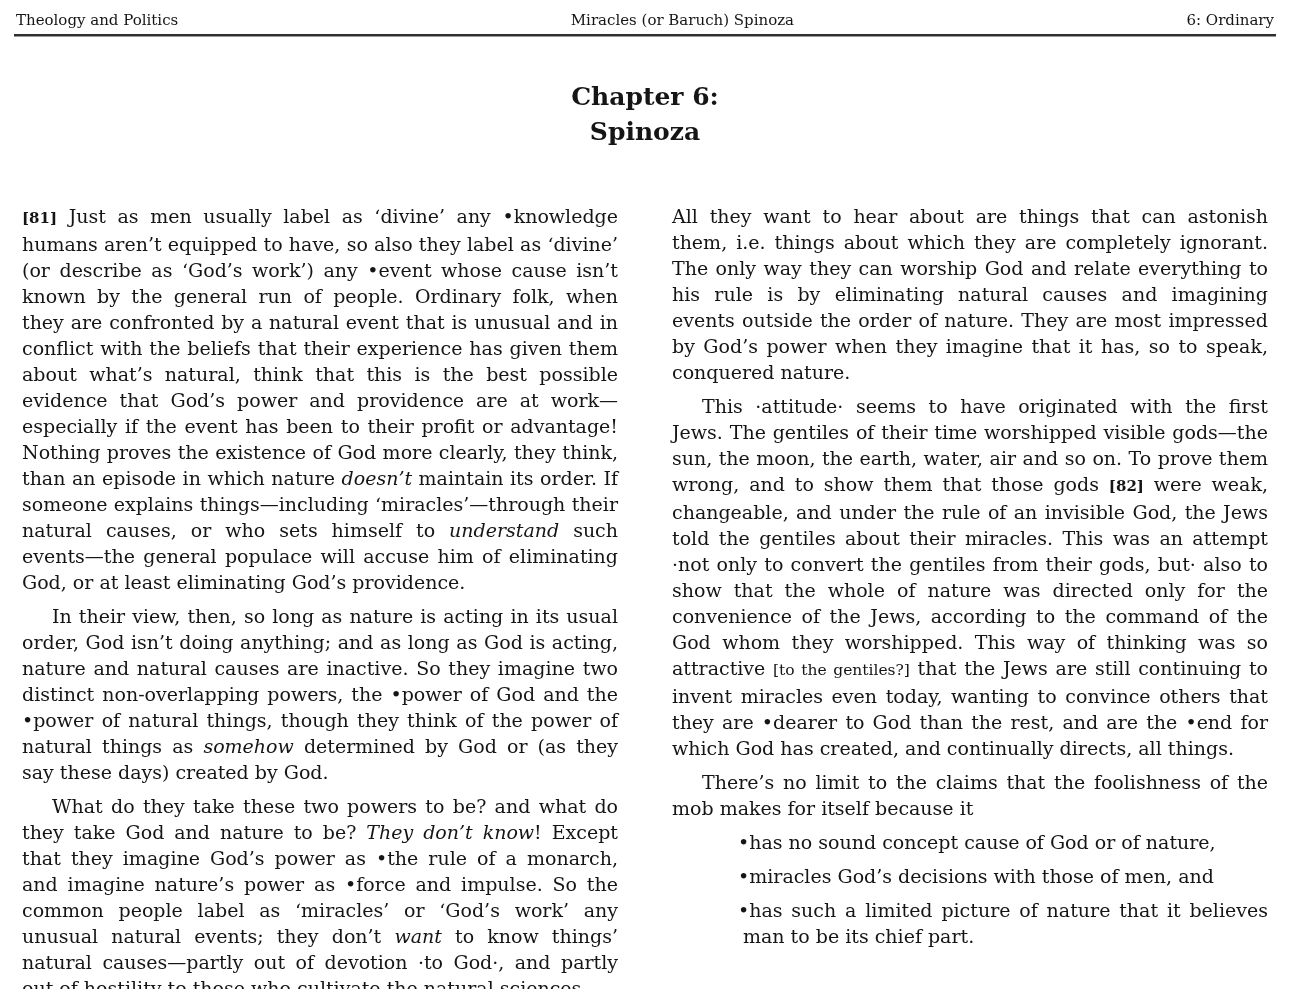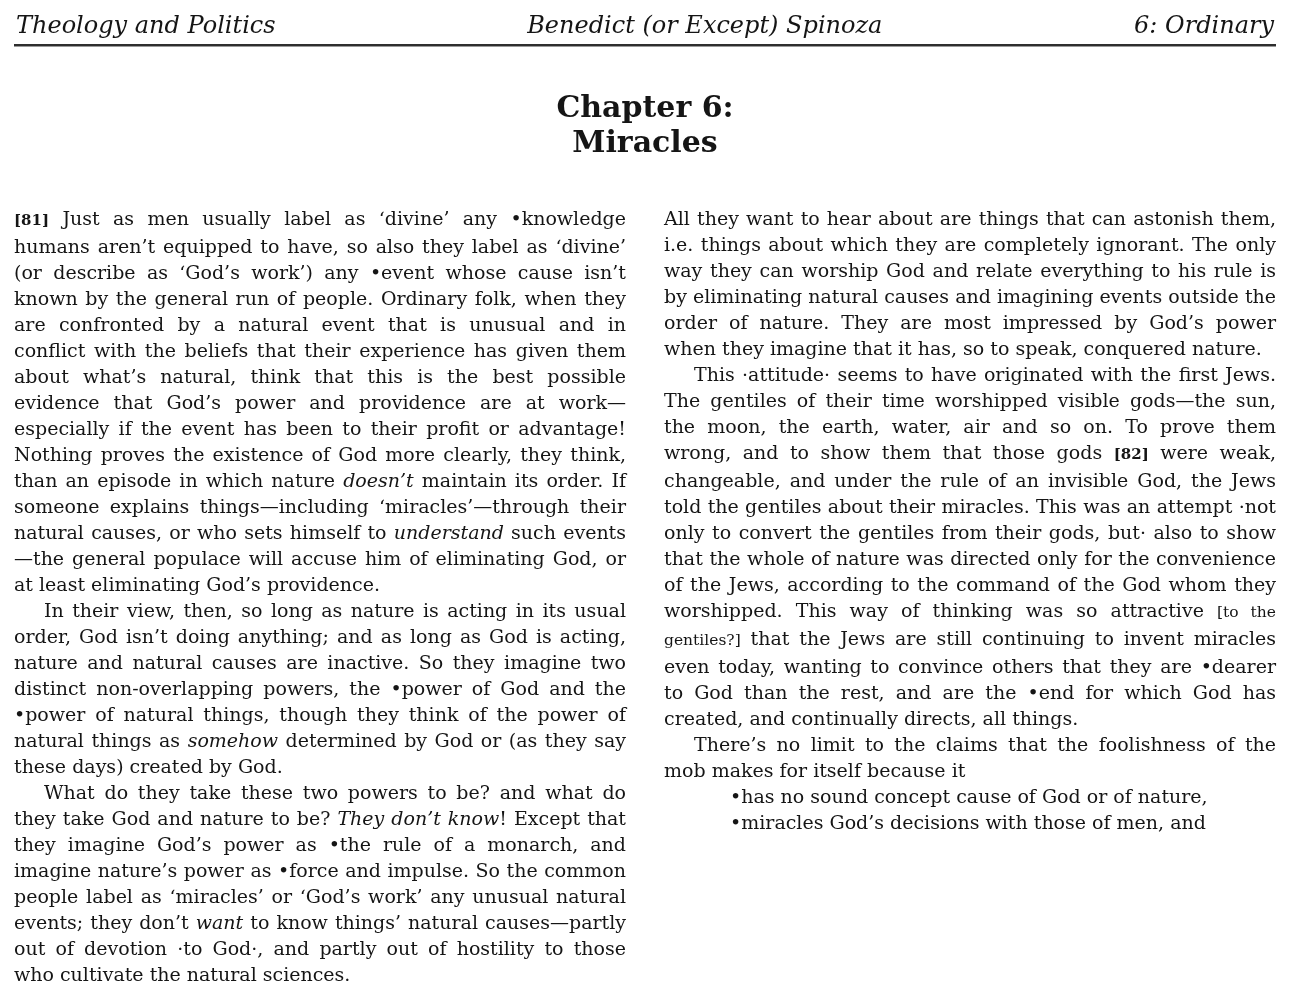--- a/index.html
+++ b/index.html
@@ -10,88 +10,88 @@
     background: #ffffff;
     color: #151515;
     font-family: "DejaVu Serif", "Liberation Serif", serif;
   }
   .page { padding: 0 14px; }
 
   .running-header {
     display: flex;
     justify-content: space-between;
     align-items: baseline;
-    font-size: 24px;
+    font-size: 15px;
     padding: 11px 2px 5px 2px;
-    font-style: italic;
   }
   .header-rule {
     height: 3px;
     background: linear-gradient(to bottom, #2e2e2e 0 65%, #9a9a9a 65% 100%);
   }
 
   .chapter-title {
     margin: 42px 0 0 0;
     text-align: center;
-    font-size: 30px;
+    font-size: 25px;
     line-height: 35px;
     font-weight: 700;
   }
   .title-line { display: block; }
 
   .columns {
     display: flex;
     gap: 38px;
     margin-top: 46px;
     padding-bottom: 14px;
   }
   .col { width: 612px; }
 
   .para {
-    margin: 0;
+    margin: 8px;
     font-size: 19px;
     line-height: 26px;
     text-align: justify;
     text-justify: inter-word;
   }
   .indent { text-indent: 30px; }
   .bullet { padding-left: 71px; text-indent: -5px; }
 
   .marker { font-weight: 700; font-size: 15px; }
   .it { font-style: italic; }
   .ed { font-size: 15.5px; }
 </style>
 </head>
 <body>
 
 <div class="page">
 
   <header class="running-header">
     <span>Theology and Politics</span>
-    <span>Benedict (or Except) Spinoza</span>
+    <span>Miracles (or Baruch) Spinoza</span>
     <span>6: Ordinary</span>
   </header>
 
   <div class="header-rule"></div>
 
   <h1 class="chapter-title">
     <span class="title-line">Chapter 6:</span>
-    <span class="title-line">Miracles</span>
+    <span class="title-line">Spinoza</span>
   </h1>
 
   <main class="columns">
 
     <section class="col">
       <p class="para"><span class="marker">[81]</span><span> Just as men usually label as ‘divine’ any •knowledge humans aren’t equipped to have, so also they label as ‘divine’ (or describe as ‘God’s work’) any •event whose cause isn’t known by the general run of people. Ordinary folk, when they are confronted by a natural event that is unusual and in conflict with the beliefs that their experience has given them about what’s natural, think that this is the best possible evidence that God’s power and providence are at work—especially if the event has been to their profit or advantage! Nothing proves the existence of God more clearly, they think, than an episode in which nature </span><span class="it">doesn’t</span><span> maintain its order. If someone explains things—including ‘miracles’—through their natural causes, or who sets himself to </span><span class="it">understand</span><span> such events—the general populace will accuse him of eliminating God, or at least eliminating God’s providence.</span></p>
       <p class="para indent"><span>In their view, then, so long as nature is acting in its usual order, God isn’t doing anything; and as long as God is acting, nature and natural causes are inactive. So they imagine two distinct non-overlapping powers, the •power of God and the •power of natural things, though they think of the power of natural things as </span><span class="it">somehow</span><span> determined by God or (as they say these days) created by God.</span></p>
       <p class="para indent"><span>What do they take these two powers to be? and what do they take God and nature to be? </span><span class="it">They don’t know</span><span>! Except that they imagine God’s power as •the rule of a monarch, and imagine nature’s power as •force and impulse. So the common people label as ‘miracles’ or ‘God’s work’ any unusual natural events; they don’t </span><span class="it">want</span><span> to know things’ natural causes—partly out of devotion ·to God·, and partly out of hostility to those who cultivate the natural sciences.</span></p>
     </section>
 
     <section class="col">
       <p class="para"><span>All they want to hear about are things that can astonish them, i.e. things about which they are completely ignorant. The only way they can worship God and relate everything to his rule is by eliminating natural causes and imagining events outside the order of nature. They are most impressed by God’s power when they imagine that it has, so to speak, conquered nature.</span></p>
       <p class="para indent"><span>This ·attitude· seems to have originated with the first Jews. The gentiles of their time worshipped visible gods—the sun, the moon, the earth, water, air and so on. To prove them wrong, and to show them that those gods </span><span class="marker">[82]</span><span> were weak, changeable, and under the rule of an invisible God, the Jews told the gentiles about their miracles. This was an attempt ·not only to convert the gentiles from their gods, but· also to show that the whole of nature was directed only for the convenience of the Jews, according to the command of the God whom they worshipped. This way of thinking was so attractive </span><span class="ed">[to the gentiles?]</span><span> that the Jews are still continuing to invent miracles even today, wanting to convince others that they are •dearer to God than the rest, and are the •end for which God has created, and continually directs, all things.</span></p>
       <p class="para indent"><span>There’s no limit to the claims that the foolishness of the mob makes for itself because it</span></p>
       <p class="para bullet"><span>•has no sound concept cause of God or of nature,</span></p>
       <p class="para bullet"><span>•miracles God’s decisions with those of men, and</span></p>
+      <p class="para bullet"><span>•has such a limited picture of nature that it believes man to be its chief part.</span></p>
     </section>
 
   </main>
 </div>
 
 </body></html>

